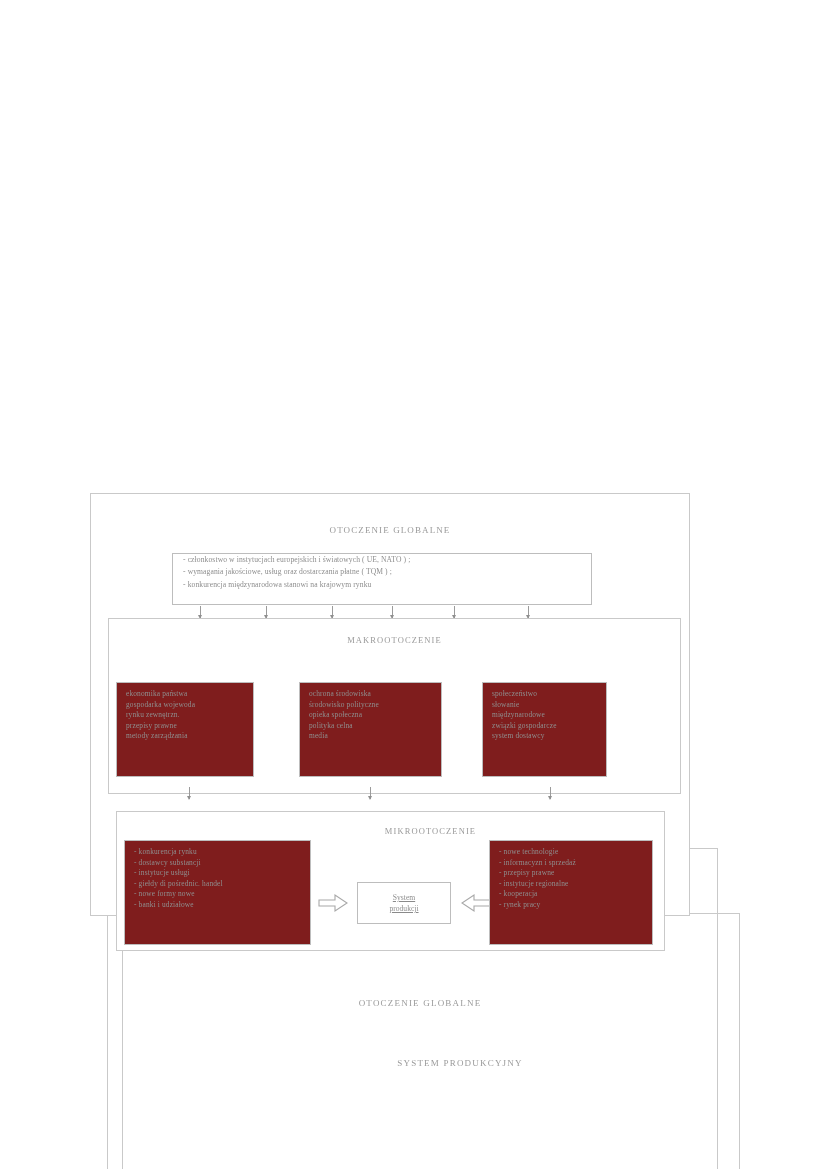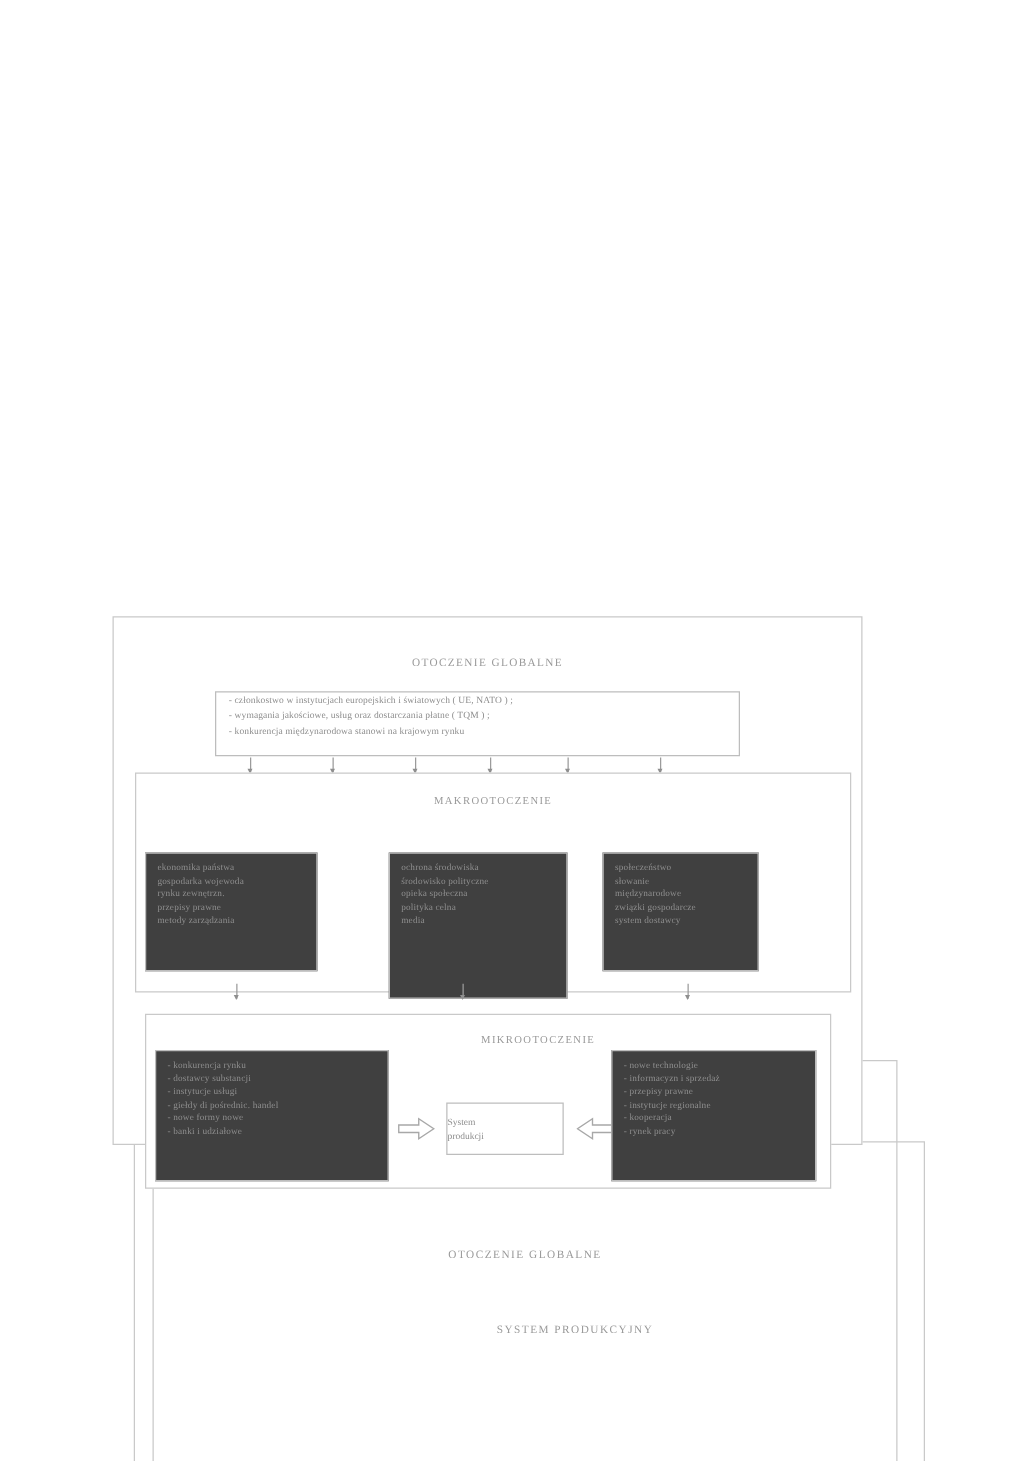--- a/index.html
+++ b/index.html
@@ -38,21 +38,21 @@
     font-size: 8.5px;
     letter-spacing: 1.1px;
     color: #9a9a9a;
     white-space: nowrap;
   }
 
   .listbox {
     position: absolute;
     border: 1px solid #bdbdbd;
     box-sizing: border-box;
-    background: #404040;
+    background: #7f1d1d;
     padding: 6px 7px 5px 9px;
   }
   .listbox .li {
     font-size: 7.4px;
     line-height: 10.6px;
     color: #8f8f8f;
     white-space: nowrap;
     letter-spacing: .15px;
   }
 
@@ -71,22 +71,23 @@
     letter-spacing: .1px;
   }
 
   .centerbox {
     position: absolute;
     border: 1px solid #bdbdbd;
     box-sizing: border-box;
     background: #ffffff;
     display: flex;
     flex-direction: column;
-    align-items: flex-start;
+    align-items: center;
     justify-content: center;
+    text-decoration: underline;
   }
   .centerbox .cl {
     font-size: 7.6px;
     line-height: 11px;
     color: #8d8d8d;
     white-space: nowrap;
   }
 
   
   .darrow {
@@ -172,21 +173,21 @@
   <div class="heading" style="left:108px; top:635px; width:573px;">MAKROOTOCZENIE</div>
 
   <div class="listbox" style="left:116px; top:682px; width:138px; height:95px;">
     <div class="li">ekonomika państwa</div>
     <div class="li">gospodarka wojewoda</div>
     <div class="li">rynku zewnętrzn.</div>
     <div class="li">przepisy prawne</div>
     <div class="li">metody zarządzania</div>
   </div>
 
-  <div class="listbox" style="left:311px; top:682px; width:143px; height:117px;">
+  <div class="listbox" style="left:299px; top:682px; width:143px; height:95px;">
     <div class="li">ochrona środowiska</div>
     <div class="li">środowisko polityczne</div>
     <div class="li">opieka społeczna</div>
     <div class="li">polityka celna</div>
     <div class="li">media</div>
   </div>
 
   <div class="listbox" style="left:482px; top:682px; width:125px; height:95px;">
     <div class="li">społeczeństwo</div>
     <div class="li">słowanie</div>

